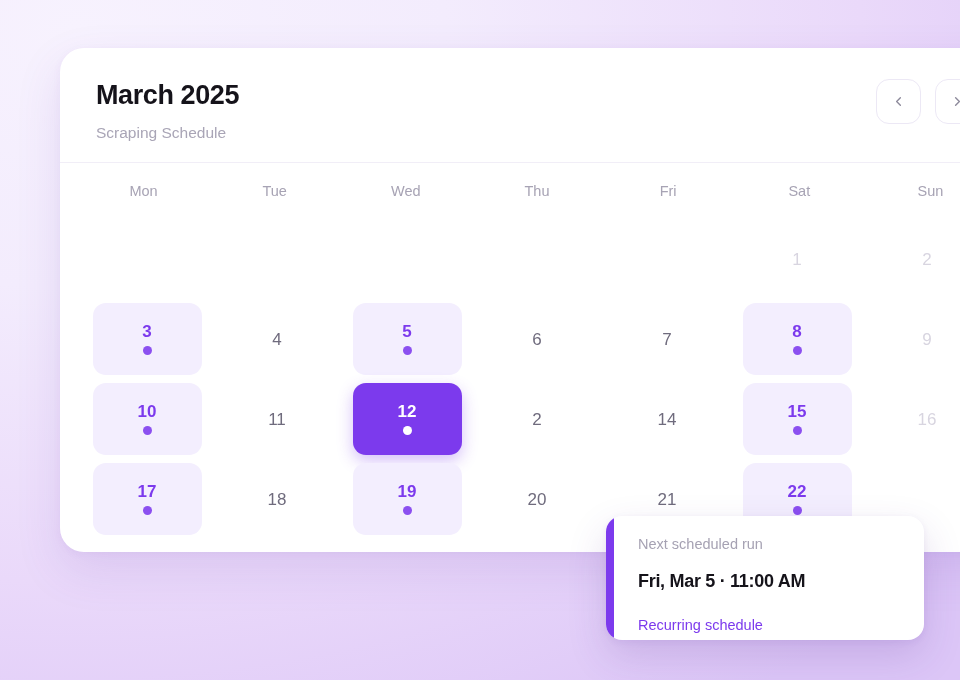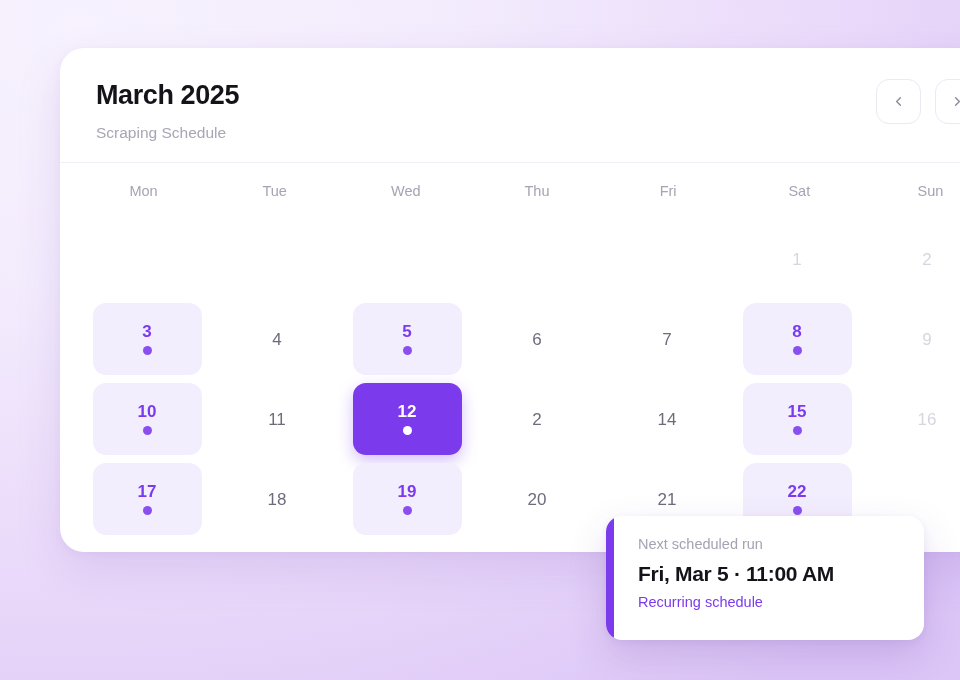--- a/index.html
+++ b/index.html
@@ -120,26 +120,26 @@
     background:#7c3aed;
     border-radius:16px 0 0 16px;
   }
   #tooltip-body {
     flex:1; padding:20px 39px 0 24px;
   }
   #tooltip-label {
     font-size:14.5px; color:#a6a2b3; line-height:1.2;
   }
   #tooltip-value {
-    margin-top:9px;
-    font-size:21px; font-weight:bold; color:#15131a;
+    margin-top:18px;
+    font-size:18px; font-weight:bold; color:#15131a;
     letter-spacing:-0.3px; line-height:1.15;
   }
   #tooltip-link {
-    margin-top:7px;
+    margin-top:25px;
     font-size:14.5px; color:#7c3aed; cursor:pointer;
   }
 </style>
 </head>
 <body>
 
 <div id="calendar-card">
 
   <div id="card-header">
     <div id="page-title">March 2025</div>

